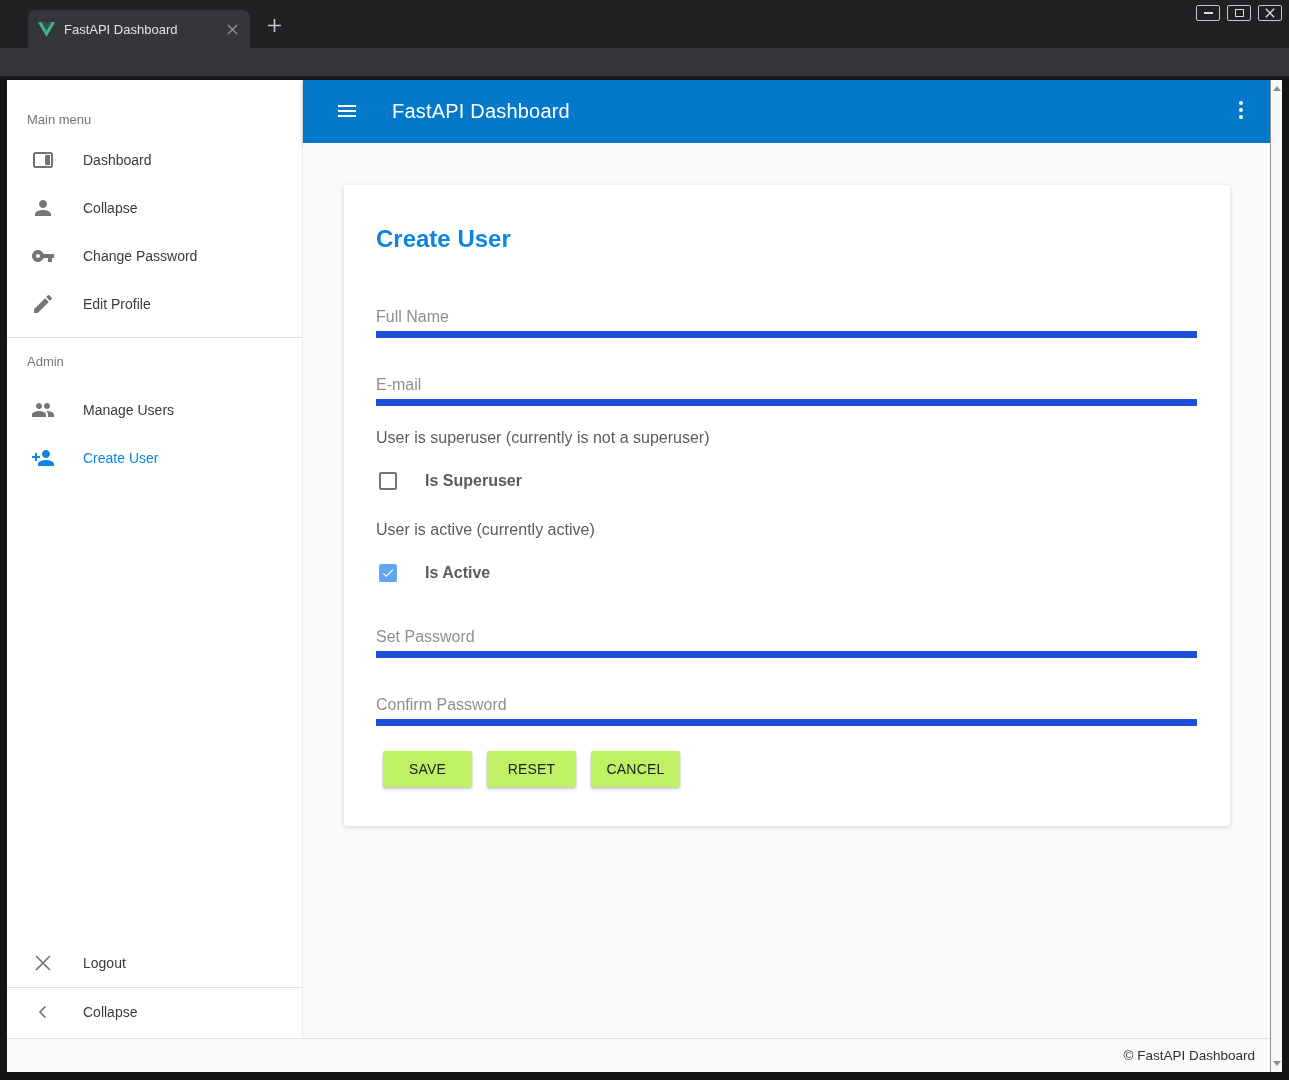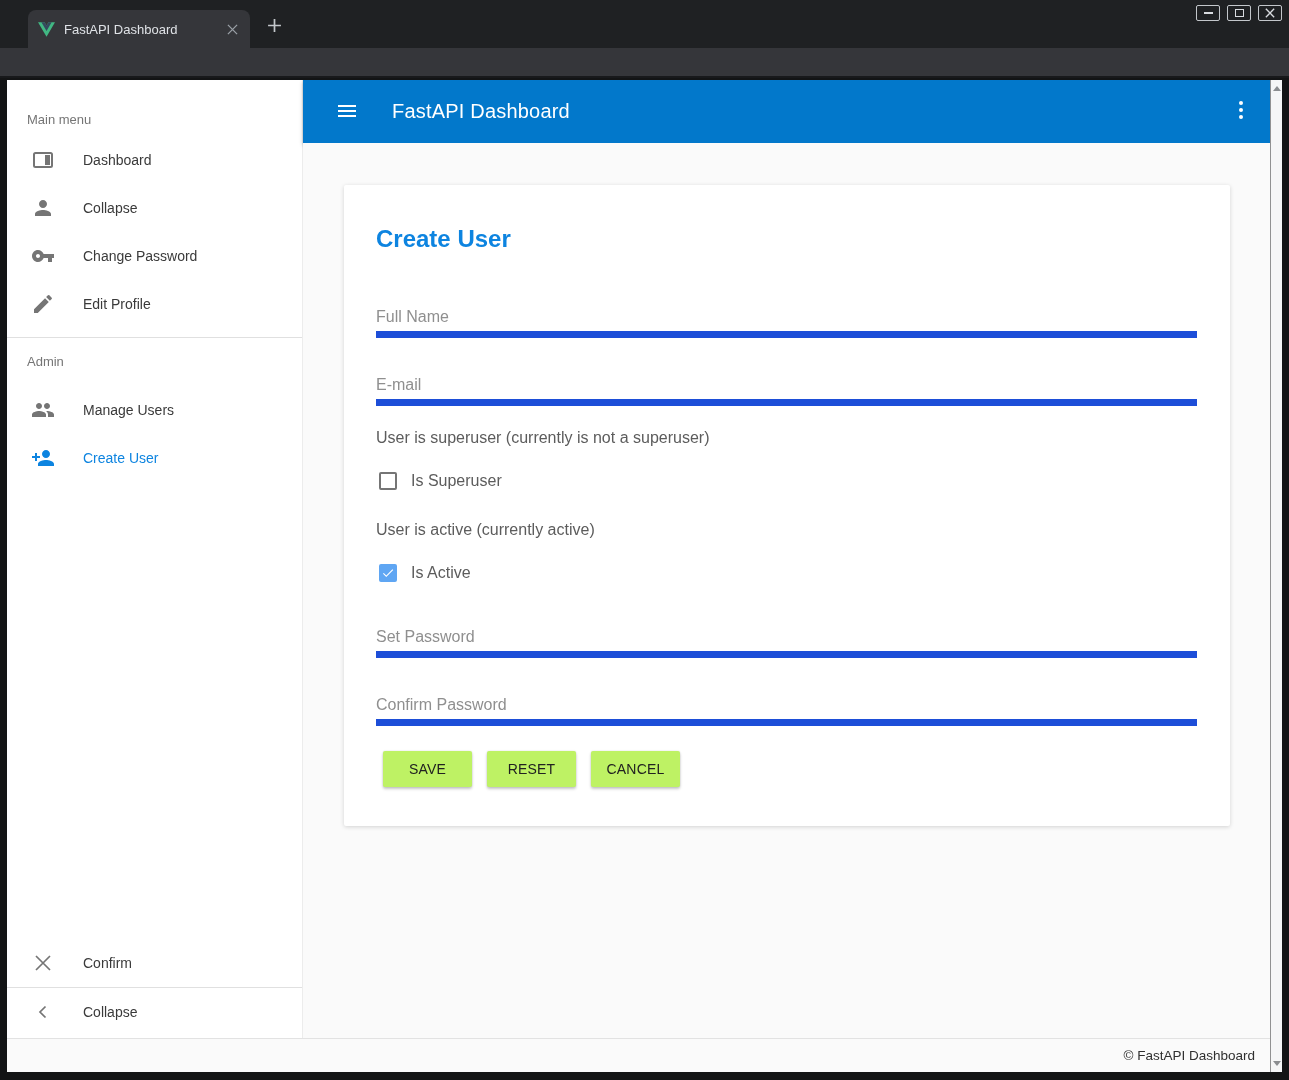--- a/index.html
+++ b/index.html
@@ -73,21 +73,21 @@
                background:transparent; font-size:16px; color:#212121;
                font-family:"Liberation Sans", sans-serif; }
   .fld input::placeholder { color:#8f8f8f; opacity:1; }
   .note { left:32px; font-size:16px; color:#5c5c5c; }
   .chkrow { left:35px; height:18px; display:flex; align-items:center; }
   .checkbox { width:18px; height:18px; border:2px solid #757575; border-radius:2px;
               background:#fff; display:flex; align-items:center; justify-content:center; }
   .checkbox svg { display:none; }
   .checkbox.checked { border-color:#5fa6f3; background:#5fa6f3; }
   .checkbox.checked svg { display:block; }
-  .chkrow .clbl { margin-left:14px; font-size:16px; color:#5c5c5c; }
+  .chkrow .clbl { margin-left:28px; font-size:16px; color:#5c5c5c;font-weight:bold; }
   .btnrow { left:39px; top:566px; display:flex; gap:15px; }
   .mbtn { width:89px; height:36px; background:#bef264; border:none; border-radius:2px;
           box-shadow:0 2px 3px rgba(0,0,0,.22), 0 0 2px rgba(0,0,0,.12);
           font-size:14px; font-weight:500; color:#212121; letter-spacing:.2px;
           font-family:"Liberation Sans", sans-serif; cursor:pointer; }
 
   .footer { left:0; top:958px; width:1263px; height:34px; background:#fafafa;
             border-top:1px solid #e2e2e2; }
   .footer .copy { position:absolute; right:15px; top:0; line-height:33px;
                   font-size:13.5px; color:#303030; }
@@ -219,21 +219,21 @@
         <path fill="currentColor" d="M15 12c2.21 0 4-1.79 4-4s-1.79-4-4-4-4 1.79-4 4 1.79 4 4 4zm-9-2V7H4v3H1v2h3v3h2v-3h3v-2H6zm9 4c-2.67 0-8 1.34-8 4v2h16v-2c0-2.66-5.33-4-8-4z"></path>
       </svg>
       <span class="lbl">Create User</span>
     </div>
 
     <div class="s-bottom">
       <div class="s-item">
         <svg class="ic" viewBox="0 0 24 24">
           <path d="M5 5l14 14M19 5L5 19" stroke="currentColor" stroke-width="1.7" fill="none"></path>
         </svg>
-        <span class="lbl">Confirm</span>
+        <span class="lbl">Logout</span>
       </div>
       <div class="divider" style="margin-top:0"></div>
       <div class="s-item">
         <svg class="ic" viewBox="0 0 24 24">
           <path d="M14.5 6.5L9 12l5.5 5.5" stroke="currentColor" stroke-width="1.7" fill="none"></path>
         </svg>
         <span class="lbl">Collapse</span>
       </div>
     </div>
   </nav>

